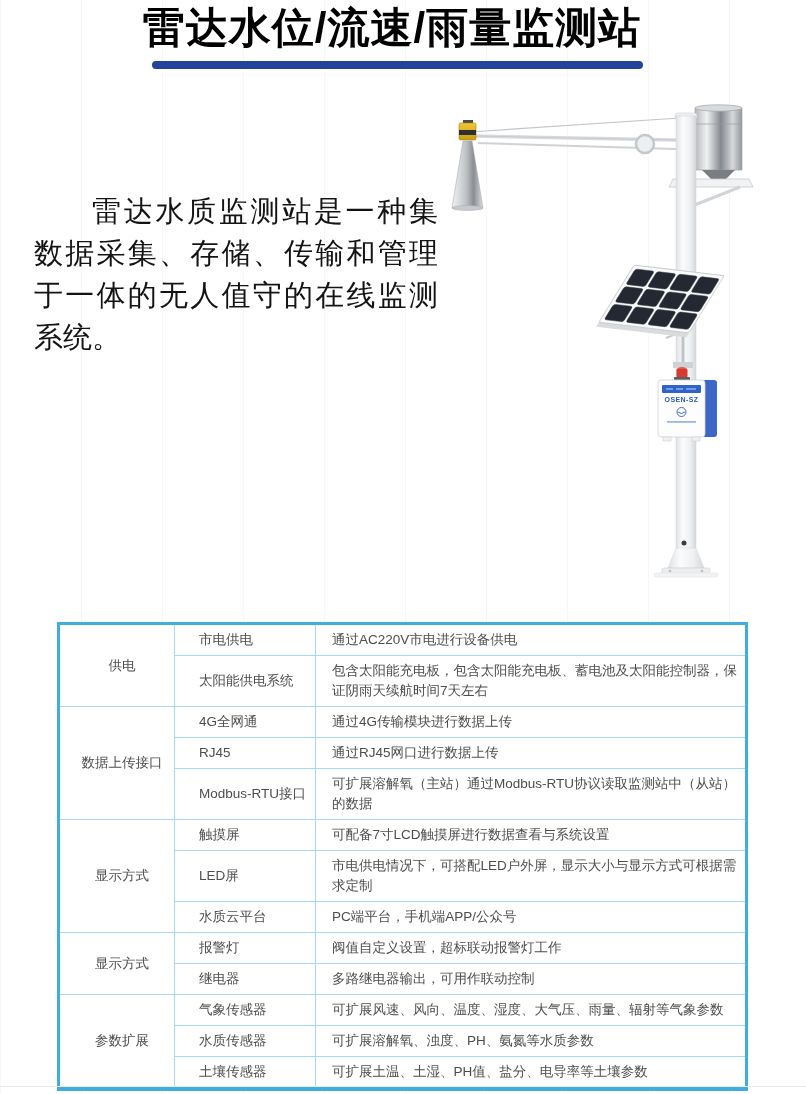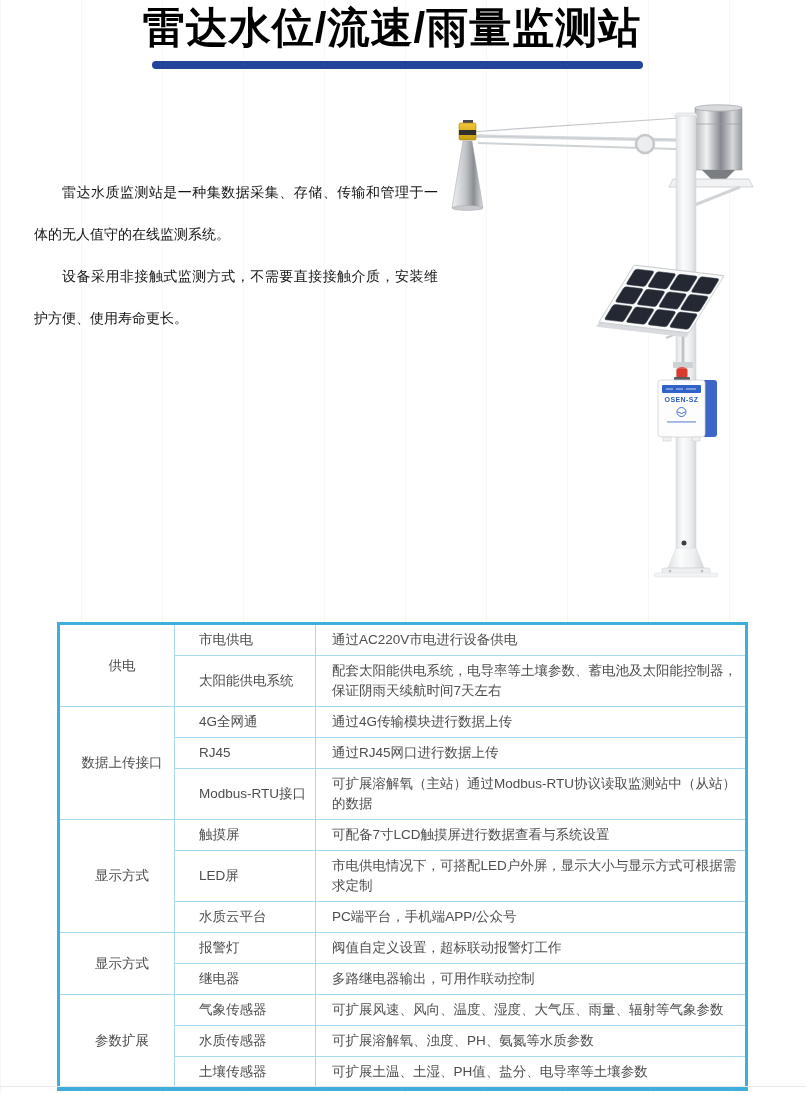--- a/index.html
+++ b/index.html
@@ -12,22 +12,22 @@
   .page-title{
     position:absolute;left:0;top:0;width:784px;margin:0;
     text-align:center;font-size:42px;font-weight:700;color:#000;
     letter-spacing:1px;line-height:56px;
   }
   .title-underline{
     position:absolute;left:152px;top:61px;width:491px;height:8px;
     border-radius:4px;
   }
   .intro{
-    position:absolute;left:34px;top:171px;width:404px;
-    font-size:14px;line-height:42px;color:#141414;text-align:justify;
+    position:absolute;left:34px;top:190px;width:404px;
+    font-size:29px;line-height:42px;color:#141414;text-align:justify;
   }
   .intro p{margin:0;text-indent:2em;}
   .illustration{position:absolute;left:430px;top:80px;}
   .spec-table{
     position:absolute;left:57px;top:622px;width:691px;
     border-collapse:collapse;table-layout:fixed;
     border:3px solid #3faedc;border-bottom-width:4px;
     background:#fff;
   }
   .spec-table td{
@@ -43,21 +43,20 @@
   }
 </style>
 </head>
 <body>
 
 <h1 class="page-title">雷达水位/流速/雨量监测站</h1>
 <div class="title-underline" style="background: rgb(36, 68, 154);"></div>
 
 <div class="intro">
   <p>雷达水质监测站是一种集数据采集、存储、传输和管理于一体的无人值守的在线监测系统。</p>
-  <p>设备采用非接触式监测方式，不需要直接接触介质，安装维护方便、使用寿命更长。</p>
 </div>
 
 <svg class="illustration" width="376" height="530" viewBox="0 0 376 530">
   <defs>
     <linearGradient id="poleGrad" x1="0" y1="0" x2="1" y2="0">
       <stop offset="0" stop-color="#dfe2e4"></stop>
         <stop offset="0.35" stop-color="#fbfcfc"></stop>
       <stop offset="0.7" stop-color="#eef0f1"></stop>
         <stop offset="1" stop-color="#d5d8db"></stop>
     </linearGradient>
@@ -169,21 +168,21 @@
 
 <table class="spec-table">
   <tbody>
       <tr>
         <td rowspan="2" class="group-cell">供电</td>
         <td class="item-cell">市电供电</td>
         <td class="desc-cell">通过AC220V市电进行设备供电</td>
       </tr>
       <tr>
         <td class="item-cell">太阳能供电系统</td>
-        <td class="desc-cell">配套太阳能供电系统，电导率等土壤参数、蓄电池及太阳能控制器，保证阴雨天续航时间7天左右</td>
+        <td class="desc-cell">包含太阳能充电板，包含太阳能充电板、蓄电池及太阳能控制器，保证阴雨天续航时间7天左右</td>
       </tr>
       <tr>
         <td rowspan="3" class="group-cell">数据上传接口</td>
         <td class="item-cell">4G全网通</td>
         <td class="desc-cell">通过4G传输模块进行数据上传</td>
       </tr>
       <tr>
         <td class="item-cell">RJ45</td>
         <td class="desc-cell">通过RJ45网口进行数据上传</td>
       </tr>

